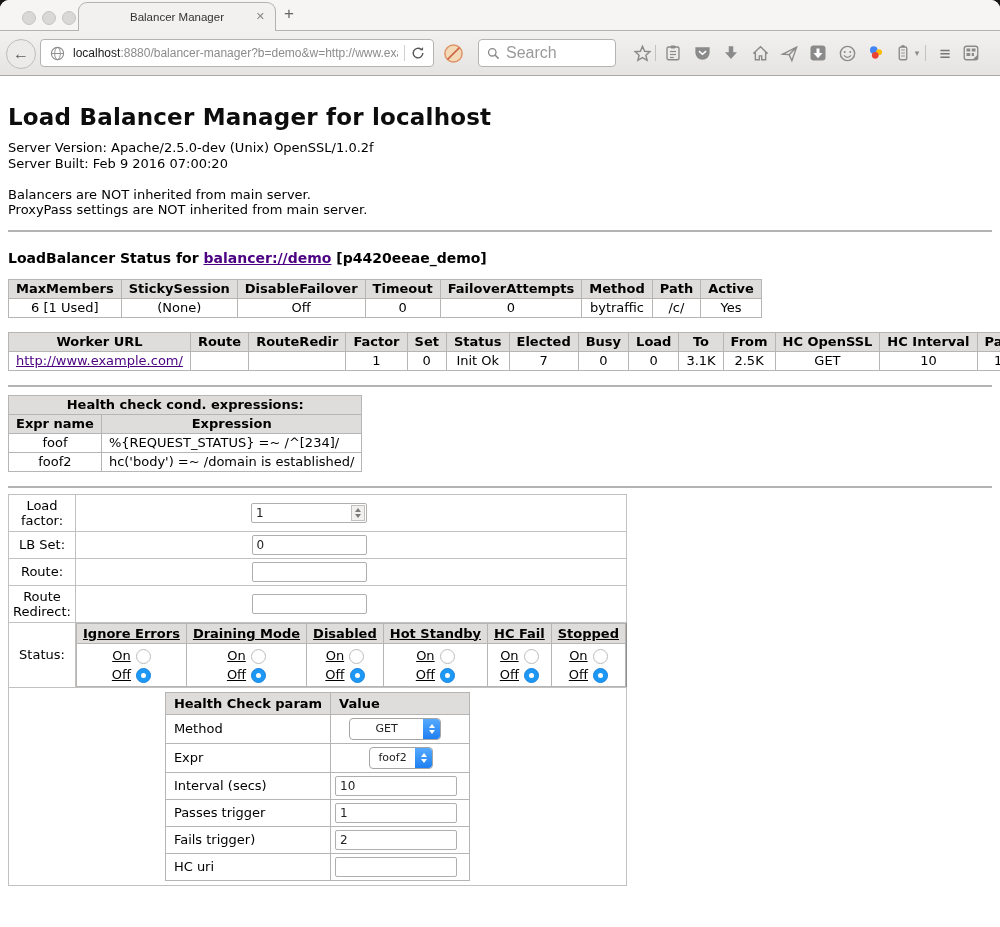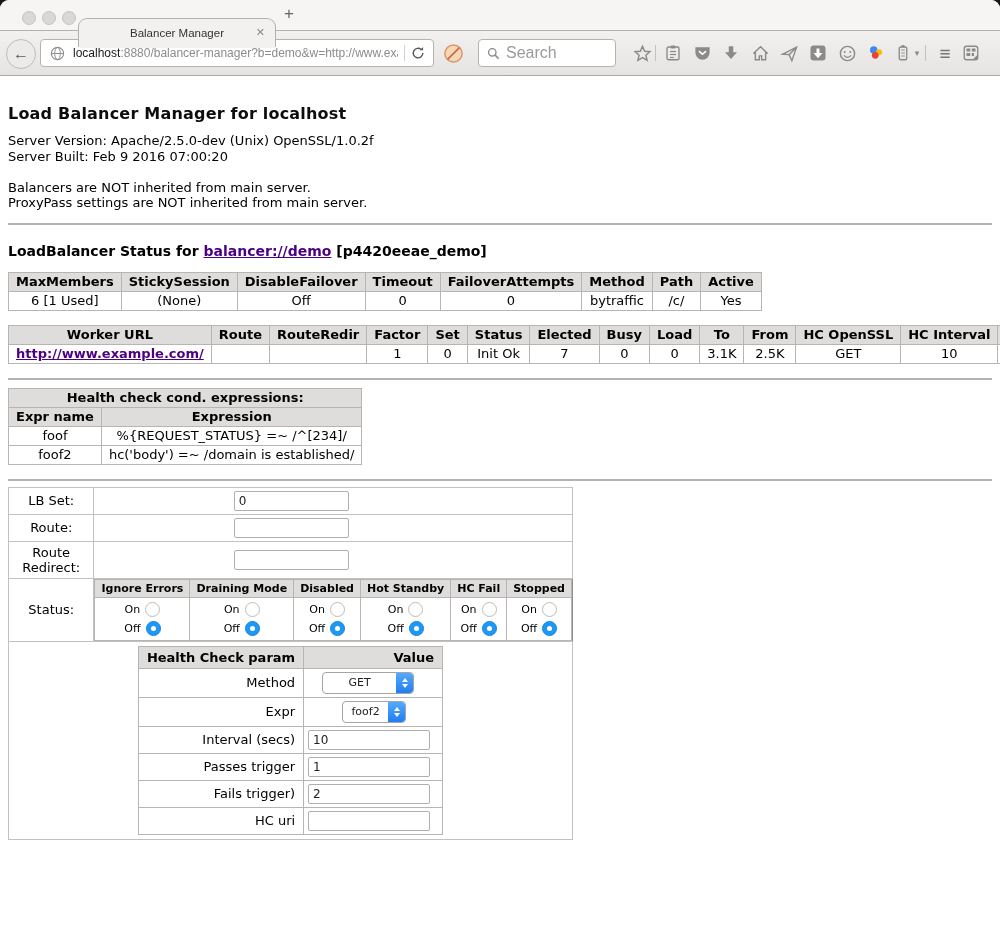--- a/index.html
+++ b/index.html
@@ -2,78 +2,78 @@
 <html><head>
 <meta charset="utf-8">
 <style>
   html,body{margin:0;padding:0;background:#161616;}
   body{width:1000px;height:927px;overflow:hidden;font-family:"Liberation Sans",sans-serif;}
   .window{width:1000px;height:927px;background:#fff;border-radius:9px 9px 0 0;overflow:hidden;position:relative;}
 
   
   .tabbar{height:30px;background:#f6f5f4;position:relative;border-bottom:1px solid #b3b2b0;}
   .traffic{position:absolute;top:11px;width:12px;height:12px;border-radius:50%;background:#d9d8d6;border:1px solid #c5c4c2;}
-  .tab{position:absolute;left:78px;top:18px;width:196px;height:28px;background:#f2f1ef;border:1px solid #b3b2b0;border-bottom:none;border-radius:9px 9px 0 0;z-index:2;display:flex;align-items:center;justify-content:center;}
+  .tab{position:absolute;left:78px;top:2px;width:196px;height:28px;background:#f2f1ef;border:1px solid #b3b2b0;border-bottom:none;border-radius:9px 9px 0 0;z-index:2;display:flex;align-items:center;justify-content:center;}
   .tab::after{content:"";position:absolute;left:0;right:0;bottom:-1px;height:1px;background:#f2f1ef;}
   .tab-title{font-size:11.5px;color:#333;}
   .tab-close{position:absolute;right:10px;top:7px;font-size:11px;color:#888;cursor:default;}
   .newtab{position:absolute;left:284px;top:4px;font-size:17px;color:#666;}
   .toolbar{height:44px;background:linear-gradient(#f2f1ef,#e5e4e2);border-bottom:1px solid #a9a8a6;position:relative;}
   .backbtn{position:absolute;left:6px;top:8px;width:28px;height:28px;border-radius:50%;background:#ecebe9;border:1px solid #bdbcba;display:flex;align-items:center;justify-content:center;color:#5b5b5b;font-size:16px;}
   .urlfield{position:absolute;left:40px;top:8px;width:392px;height:26px;background:#fff;border:1px solid #b4b3b1;border-radius:4px;display:flex;align-items:center;}
   .urltext{font-size:12px;white-space:nowrap;overflow:hidden;flex:1;}
   .urlhost{color:#1a1a1a;}
   .urlrest{color:#8b8b8b;}
   .urldivider{width:1px;height:16px;background:#d0d0d0;margin:0 6px;}
   .searchfield{position:absolute;left:478px;top:8px;width:136px;height:26px;background:#fff;border:1px solid #b4b3b1;border-radius:4px;display:flex;align-items:center;}
   .searchtext{font-size:16px;color:#9a9a9a;margin-left:6px;}
   .tbicon{position:absolute;top:12px;width:20px;height:20px;display:flex;align-items:center;justify-content:center;}
   .sep{position:absolute;top:14px;width:1px;height:16px;background:#c3c2c0;}
   .burger{font-size:19px;color:#777;line-height:1;}
   .caret{font-size:9px;color:#8a8a8a;}
 
   
   .page{padding:0 8px;font-family:"DejaVu Sans",sans-serif;color:#000;background:#fff;}
-  h1{font-size:16px;margin:28px 0 10px;color:#0d0d0d;letter-spacing:0.2px;}
+  h1{font-size:23px;margin:28px 0 10px;color:#0d0d0d;letter-spacing:0.2px;}
   .info{font-size:13px;line-height:15.5px;margin:0;}
   hr{border:none;height:2px;background:#b4b3b1;margin:12px 0;}
   h3{font-size:14px;margin:18px 0 13px;}
   a.plink{color:#4b0082;text-decoration:underline;font-weight:bold;}
-  a.wlink{color:#4b0082;text-decoration:underline;font-weight:bold;}
+  a.wlink{color:#4b0082;text-decoration:underline;font-weight:normal;}
 
   table.apa{border-collapse:collapse;font-size:13px;margin-bottom:14px;}
   table.apa th,table.apa td{border:1px solid #b6b5b3;padding:1.5px 7px;text-align:center;white-space:nowrap;}
   table.apa th{background:#dedddb;}
   table.apa{border:1px solid #8f8e8c;}
   table.workers{width:984px;}
-  table.exprs td.expr-val{text-align:center;}
+  table.exprs td.expr-val{text-align:left;}
 
   
   table.form{border-collapse:collapse;font-size:13px;width:565px;border:1px solid #8f8e8c;}
   table.form > tbody > tr > td{border:1px solid #c2c1bf;padding:3px 4px;}
   td.flabel{width:100px;text-align:center;}
   td.vcell{text-align:center;padding-right:88px !important;}
   input.txt{height:18px;border:1px solid #b0afad;border-radius:2px;font-size:12px;font-family:"DejaVu Sans",sans-serif;padding:0 4px;width:105px;background:#fff;color:#222;}
   .numwrap{position:relative;display:inline-block;}
   .numwrap input{padding-right:18px;width:92px;}
   .spinner{position:absolute;right:2px;top:2px;bottom:2px;width:12px;border:1px solid #c2c1bf;background:#f1f0ee;display:flex;flex-direction:column;align-items:center;justify-content:center;gap:2px;}
   .tri-up{width:0;height:0;border-left:3px solid transparent;border-right:3px solid transparent;border-bottom:4px solid #7a7a7a;}
   .tri-dn{width:0;height:0;border-left:3px solid transparent;border-right:3px solid transparent;border-top:4px solid #7a7a7a;}
 
-  table.status{border-collapse:collapse;font-size:11px;width:100%;border:1px solid #8f8e8c;}
+  table.status{border-collapse:collapse;font-size:13px;width:100%;border:1px solid #8f8e8c;text-decoration:underline;}
   table.status th,table.status td{border:1px solid #b6b5b3;padding:2px 6px;text-align:center;white-space:nowrap;}
   table.status th{background:#dedddb;}
   .radio-line{line-height:19px;}
   .radio{display:inline-block;width:13px;height:13px;border-radius:50%;border:1px solid #bdbcba;background:#fff;vertical-align:middle;margin-left:5px;position:relative;}
   .radio.checked{background:#1e98f5;border-color:#1583dd;}
   .radio.checked::after{content:"";position:absolute;width:5px;height:5px;border-radius:50%;background:#fff;top:4px;left:4px;}
 
   td.hc-holder{text-align:center;padding:4px 0 !important;}
   table.hc{border-collapse:collapse;font-size:13px;margin:0 auto;border:1px solid #8f8e8c;}
-  table.hc th,table.hc td{border:1px solid #b6b5b3;padding:3px 8px;text-align:right;white-space:nowrap;}
+  table.hc th,table.hc td{border:1px solid #b6b5b3;padding:3px 8px;text-align:left;white-space:nowrap;}
   table.hc th{background:#dedddb;}
   table.hc td.hcval{width:130px;text-align:left;padding:3px 4px;}
   table.hc input.txt{width:112px;}
 
   .mac-select{display:inline-flex;align-items:stretch;height:20px;border:1px solid #a6a5a3;border-radius:4px;background:#fff;overflow:hidden;vertical-align:middle;}
   .mac-select .seltxt{font-size:11px;display:flex;align-items:center;justify-content:center;flex:1;padding:0 6px;color:#222;}
   .mac-select .stepper{width:17px;background:linear-gradient(#55aaff,#1f7ff2);display:flex;flex-direction:column;align-items:center;justify-content:center;gap:2px;border-radius:0 3px 3px 0;}
   .wtri-up{width:0;height:0;border-left:3.5px solid transparent;border-right:3.5px solid transparent;border-bottom:4.5px solid #fff;}
   .wtri-dn{width:0;height:0;border-left:3.5px solid transparent;border-right:3.5px solid transparent;border-top:4.5px solid #fff;}
   .sel-get{width:90px;margin-left:14px;}
@@ -319,20 +319,32 @@
       </tr>
     </tbody>
       </table>
 
     <hr style="margin:8px 0 6px">
 
 
     <table class="form">
       <tbody>
       <tr>
+        <td class="flabel">Load factor:</td>
+        <td class="vcell">
+          <span class="numwrap">
+            <input class="txt" type="text" value="1" style="">
+            <span class="spinner">
+                  <span class="tri-up"></span>
+                  <span class="tri-dn"></span>
+                </span>
+          </span>
+        </td>
+      </tr>
+      <tr>
         <td class="flabel">LB Set:</td>
         <td class="vcell"><input class="txt" type="text" value="0" style=""></td>
       </tr>
       <tr>
         <td class="flabel">Route:</td>
         <td class="vcell"><input class="txt" type="text" value="" style=""></td>
       </tr>
       <tr>
         <td class="flabel">Route Redirect:</td>
         <td class="vcell"><input class="txt" type="text" value="" style=""></td>

